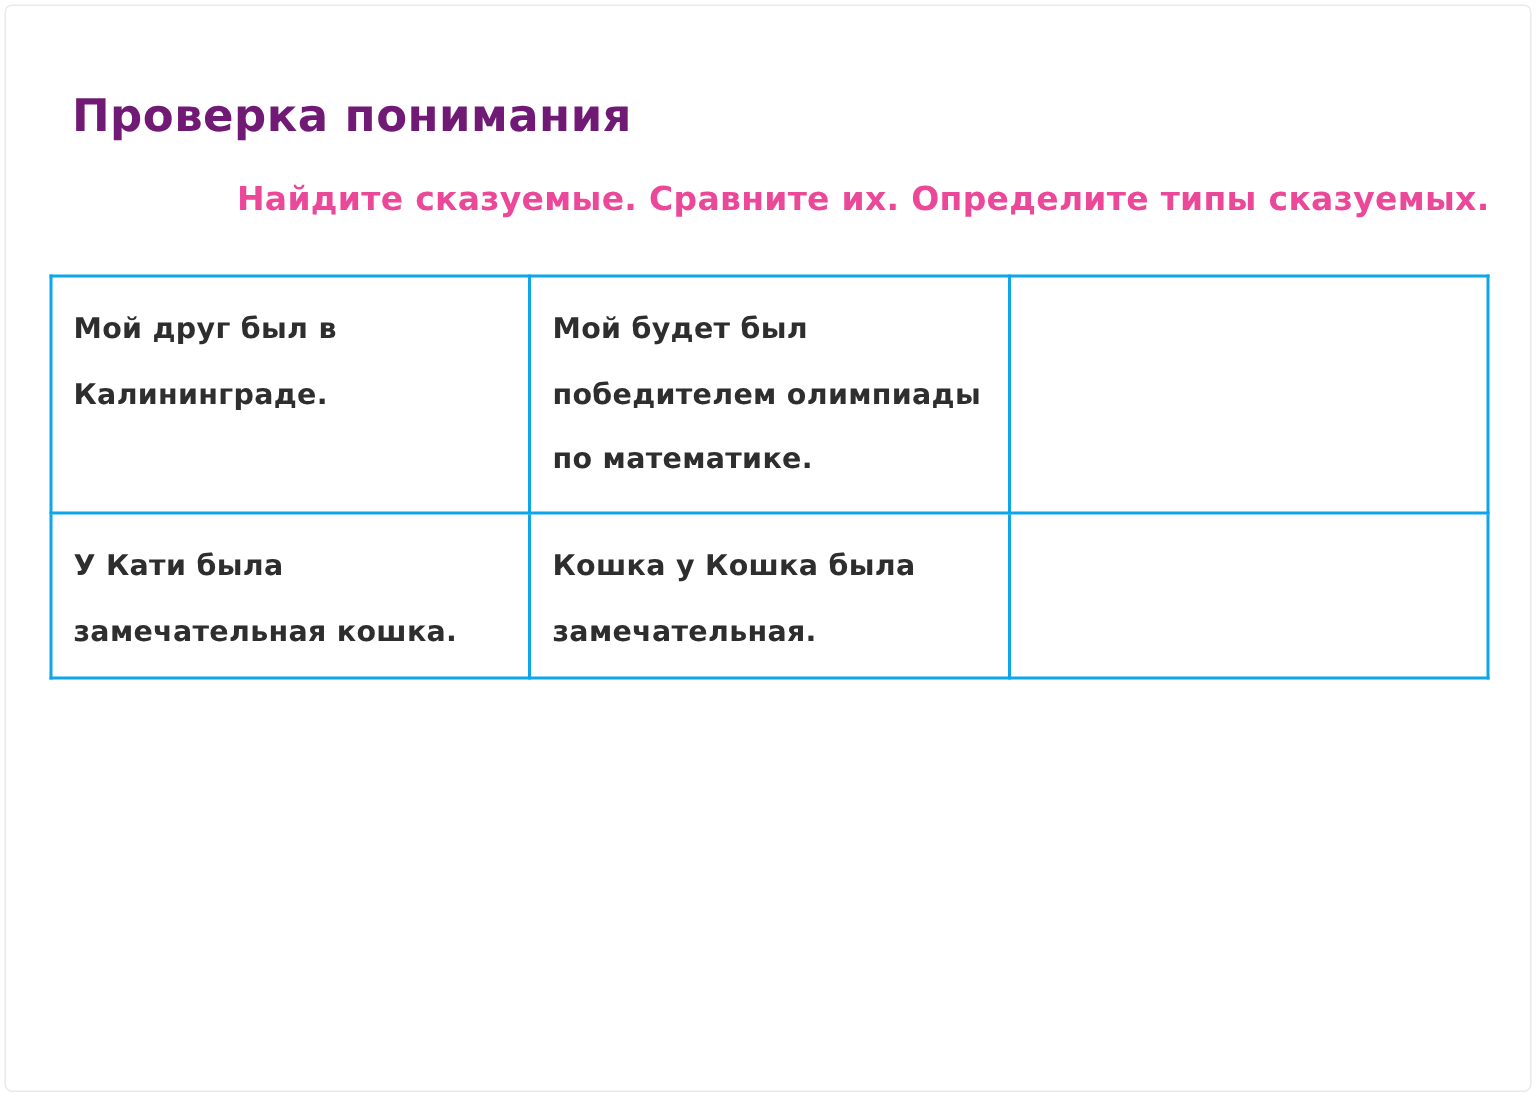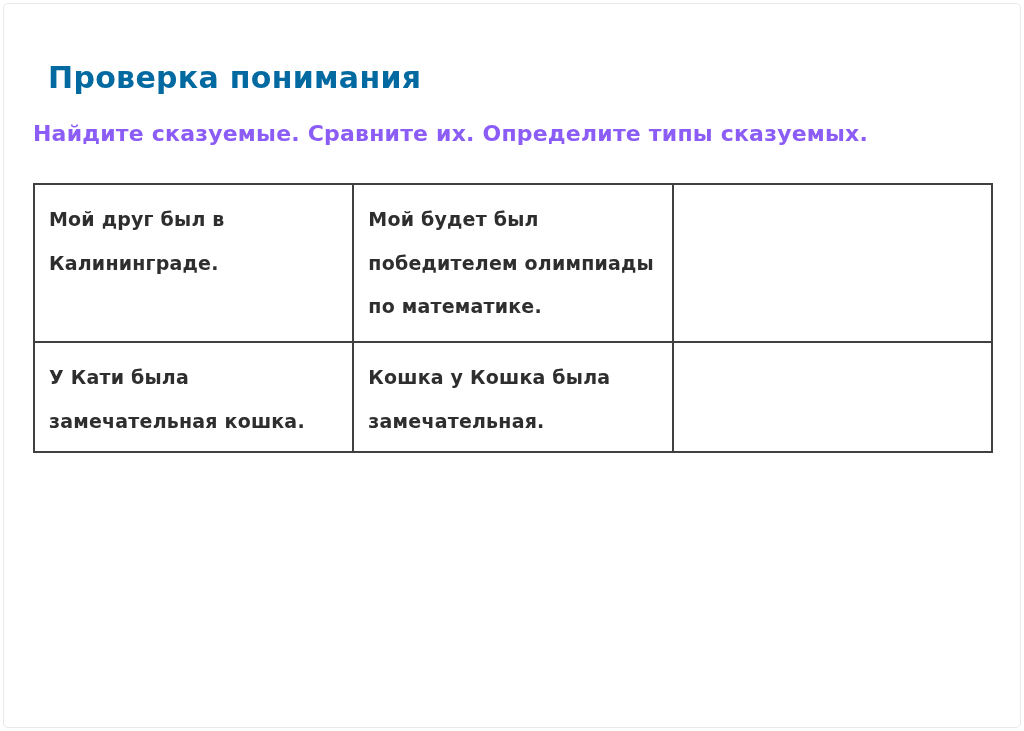--- a/index.html
+++ b/index.html
@@ -20,44 +20,44 @@
     border: 1px solid #e9e9ec;
     border-radius: 5px;
     pointer-events: none;
   }
   .slide-title {
     position: absolute;
     left: 48px;
     top: 40px;
     font-size: 30px;
     font-weight: 700;
-    color: #0369a1;
+    color: #701a75;
     letter-spacing: 0.3px;
   }
   .slide-subtitle {
     position: absolute;
     left: 33px;
     width: 960px;
     top: 121px;
-    text-align: left;
+    text-align: right;
     font-size: 22px;
     font-weight: 700;
-    color: #8b5cf6;
+    color: #ec4899;
     letter-spacing: 0.2px;
   }
   table.sentence-table {
     position: absolute;
     left: 33px;
     top: 183px;
     width: 960px;
     border-collapse: collapse;
     table-layout: fixed;
   }
   table.sentence-table td {
-    border: 2px solid #404040;
+    border: 2px solid #0ea5e9;
     vertical-align: top;
     padding: 13px 14px 8px 14px;
     font-size: 19px;
     font-weight: 600;
     color: #2e2e2e;
     line-height: 2.3;
     white-space: pre-line;
     letter-spacing: 0.2px;
   }
   tr.row-0 { height: 158px; }

